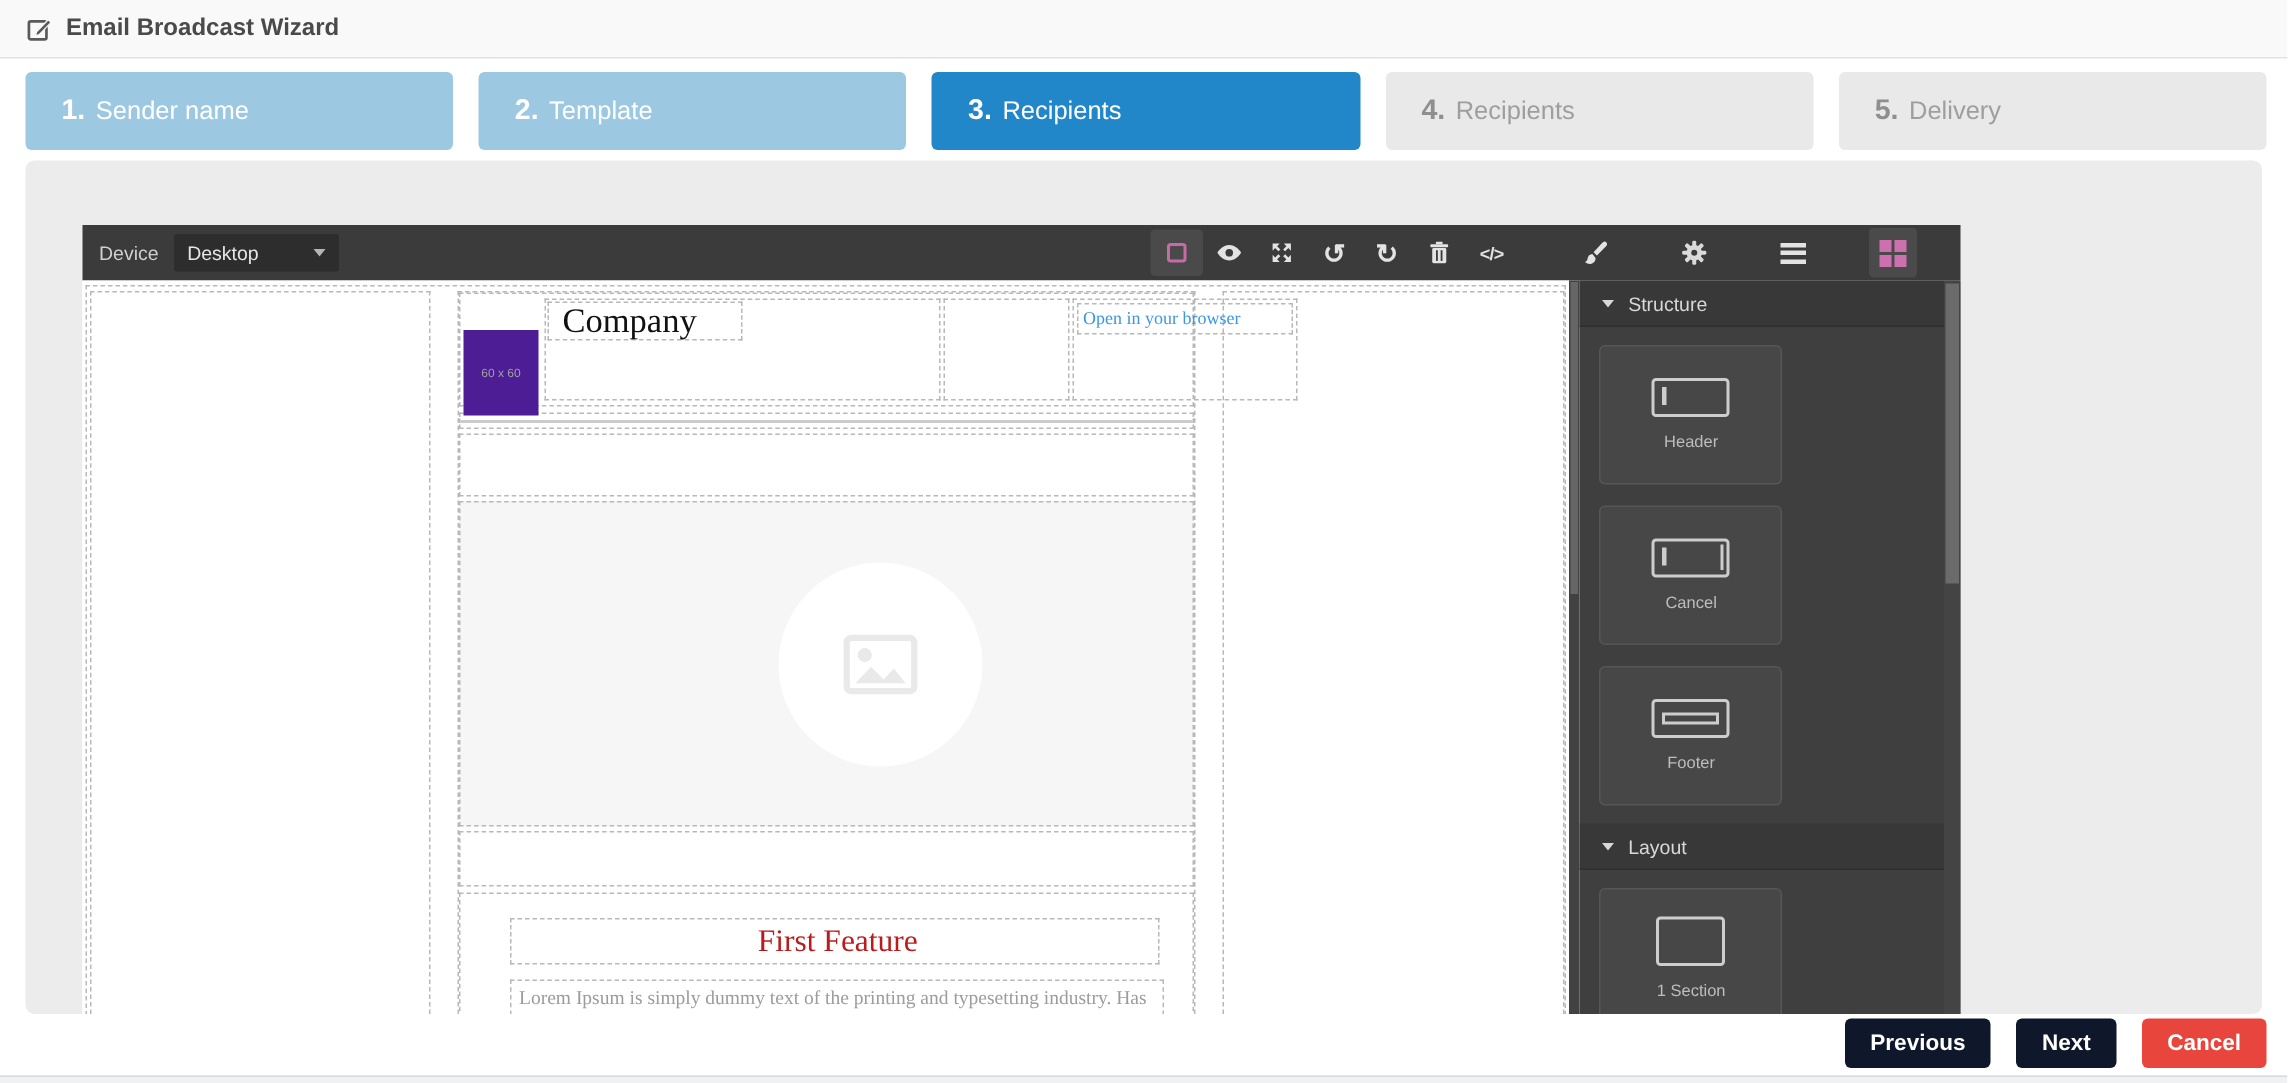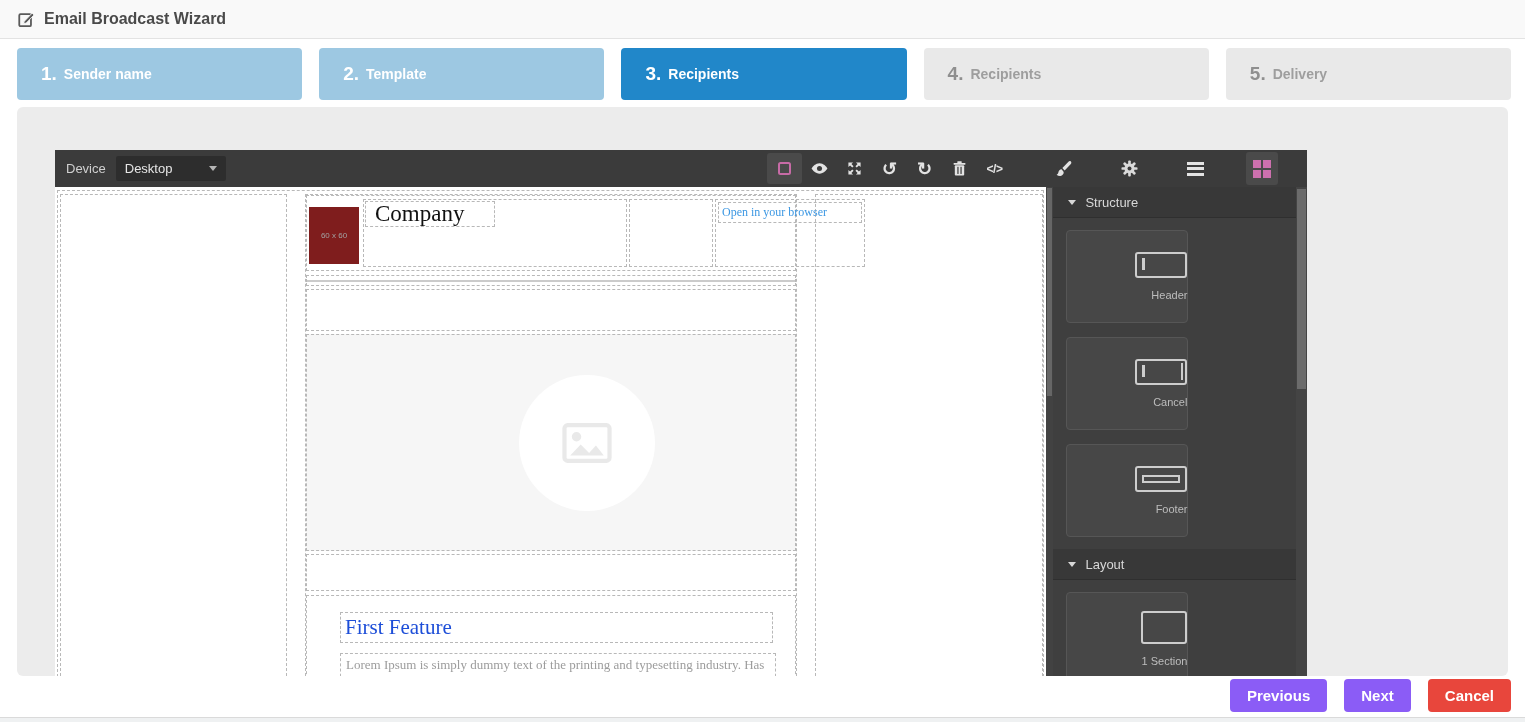--- a/index.html
+++ b/index.html
@@ -10,21 +10,21 @@
   
   .topbar { position:absolute; top:0; left:0; right:0; height:39px; background:#f9f9f9;
             border-bottom:1px solid #e3e3e3; display:flex; align-items:center; padding-left:18px; gap:9px; }
   .topbar h1 { font-size:16px; font-weight:bold; color:#4a4a4a; }
 
   
   .steps { position:absolute; top:48px; left:17px; right:14px; height:52px; display:flex; gap:17px; }
   .step { flex:1; border-radius:4px; display:flex; align-items:baseline; padding-left:24px; gap:7px;
           align-items:center; cursor:pointer; }
   .step .num { font-size:19px; font-weight:bold; }
-  .step .lbl { font-size:14px; font-weight:bold; }
+  .step .lbl { font-size:17px; font-weight:normal; }
   .step.done   { background:#9dc8e2; color:#fff; }
   .step.active { background:#2187c9; color:#fff; }
   .step.todo   { background:#e9e9e9; color:#9e9e9e; }
   .step.todo .num { color:#8f8f8f; }
 
   
   .panel { position:absolute; top:107px; left:17px; width:1491px; height:569px;
            background:#ececec; border-radius:6px; }
   .editor { position:absolute; left:38px; top:43px; width:1252px; height:526px; }
 
@@ -60,70 +60,70 @@
 
   
   .dash { border:1px dashed #b8b8b8; }
 
   .body-outline { position:absolute; left:2px; top:3px; right:2px; bottom:-6px;
                   display:flex; gap:18px; padding:3px 0 0 2px; }
   .spacer-col { width:258px; }
   .email-col { width:560px; font-family:"Liberation Serif", serif; }
 
   .em-header { height:76px; position:relative; margin-bottom:4px; }
-  .em-logo { position:absolute; left:2px; top:11px; width:50px; height:57px; background:#7f1d1d;
+  .em-logo { position:absolute; left:2px; top:24px; width:50px; height:57px; background:#4c1d95;
              color:#a2a2a2; font-size:8px; display:flex; align-items:center; justify-content:center;
              font-family:"Liberation Sans",sans-serif; cursor:pointer; }
   .em-title-cell { position:absolute; left:56px; top:3px; width:264px; height:68px;font-family:Liberation Serif, serif; }
   .em-title-box { position:absolute; left:1px; top:1px; width:130px; height:26px;
                   font-size:23px; line-height:24px; padding-left:9px; color:#111; }
   .em-empty-cell { position:absolute; left:322px; top:3px; width:84px; height:68px; }
   .em-link-cell { position:absolute; left:408px; top:3px; width:150px; height:68px; }
   .em-link-box { position:absolute; left:2px; top:2px; right:2px; height:21px;
                  font-size:12px; line-height:19px; color:#3b97e3; padding-left:3px; cursor:pointer; }
   .em-divider-row { height:11px; display:flex; align-items:center; margin-bottom:3px; }
   .em-divider-row div { width:100%; height:0; border-top:2px solid #cbcbcb; }
   .em-spacer-row { height:42px; margin-bottom:3px; }
   .em-hero { height:217px; background:#f6f6f6; position:relative; margin-bottom:3px; }
   .hero-circle { position:absolute; left:212px; top:40px; width:136px; height:136px; border-radius:50%;
                  background:#fff; display:flex; align-items:center; justify-content:center; }
   .em-spacer-row2 { height:37px; margin-bottom:4px; }
   .em-feature { height:140px; padding:16px 0 0 33px; }
-  .em-feature-title-box { width:433px; height:31px; font-size:21px; line-height:29px; padding-left:4px; color:#1d4ed8; }
+  .em-feature-title-box { width:433px; height:31px; font-size:21px; line-height:29px; padding-left:4px; color:#b91c1c;text-align:center; }
   .em-feature-text-box { margin-top:10px; width:436px; height:60px; padding:3px 5px;
                          font-size:13px; color:#9c9c9c; }
 
   
   .blocks-panel { width:288px; background:#3f3f3f; position:relative; overflow:hidden; }
   .panel-inner { position:absolute; left:0; top:0; right:11px; }
   .section-hdr { height:31px; background:#383838; border-bottom:1px solid #2f2f2f; display:flex;
                  align-items:center; gap:9px; padding-left:15px; color:#d8d8d8; font-size:13px; cursor:pointer; }
   .section-hdr .caret-down { border-top-color:#d8d8d8; }
   .blocks-grid { display:flex; flex-wrap:wrap; gap:14px; padding:12px 10px 12px 13px; }
   .block-card { width:122px; height:93px; background:#474747; border:1px solid #565656; border-radius:4px;
-                display:flex; flex-direction:column; align-items:flex-end; justify-content:center; gap:11px;
+                display:flex; flex-direction:column; align-items:center; justify-content:center; gap:11px;
                 cursor:grab; }
   .block-lbl { color:#bdbdbd; font-size:11px; }
   .bi { border:2.5px solid #cdcdcd; border-radius:3px; }
   .bi-header { width:52px; height:26px; position:relative; }
   .bi-header i { position:absolute; left:5px; top:4px; width:2.5px; height:12px; background:#cdcdcd; }
   .bi-section { width:52px; height:26px; position:relative; }
   .bi-section i { position:absolute; left:5px; top:4px; width:2.5px; height:12px; background:#cdcdcd; }
   .bi-section b { position:absolute; right:2px; top:2px; width:2.5px; height:17px; background:#cdcdcd; }
   .bi-footer { width:52px; height:26px; display:flex; align-items:center; justify-content:center; }
   .bi-footer i { width:38px; height:8px; border:2.5px solid #cdcdcd; display:block; }
   .bi-one { width:46px; height:33px; }
   .panel-scrollbar { position:absolute; right:0; top:0; bottom:0; width:11px; background:#444; }
   .panel-scrollbar .thumb { position:absolute; top:2px; left:1px; right:1px; height:200px; background:#6b6b6b; }
 
   
   .actions { position:absolute; right:14px; bottom:10px; display:flex; gap:17px; }
   .btn { height:33px; border:none; border-radius:4px; color:#fff; font-weight:bold; font-size:15px;
          padding:0 17px; cursor:pointer; font-family:"Liberation Sans",sans-serif; }
-  .btn-blue { background:#8b5cf6; }
+  .btn-blue { background:#0f172a; }
   .btn-red { background:#e8463c; }
   .bottom-strip { position:absolute; left:0; right:0; bottom:0; height:5px; background:#eff1f2;
                   border-top:1px solid #dadada; }
 </style>
 </head>
 <body>
 
 <div class="page">
 
   <header class="topbar">

